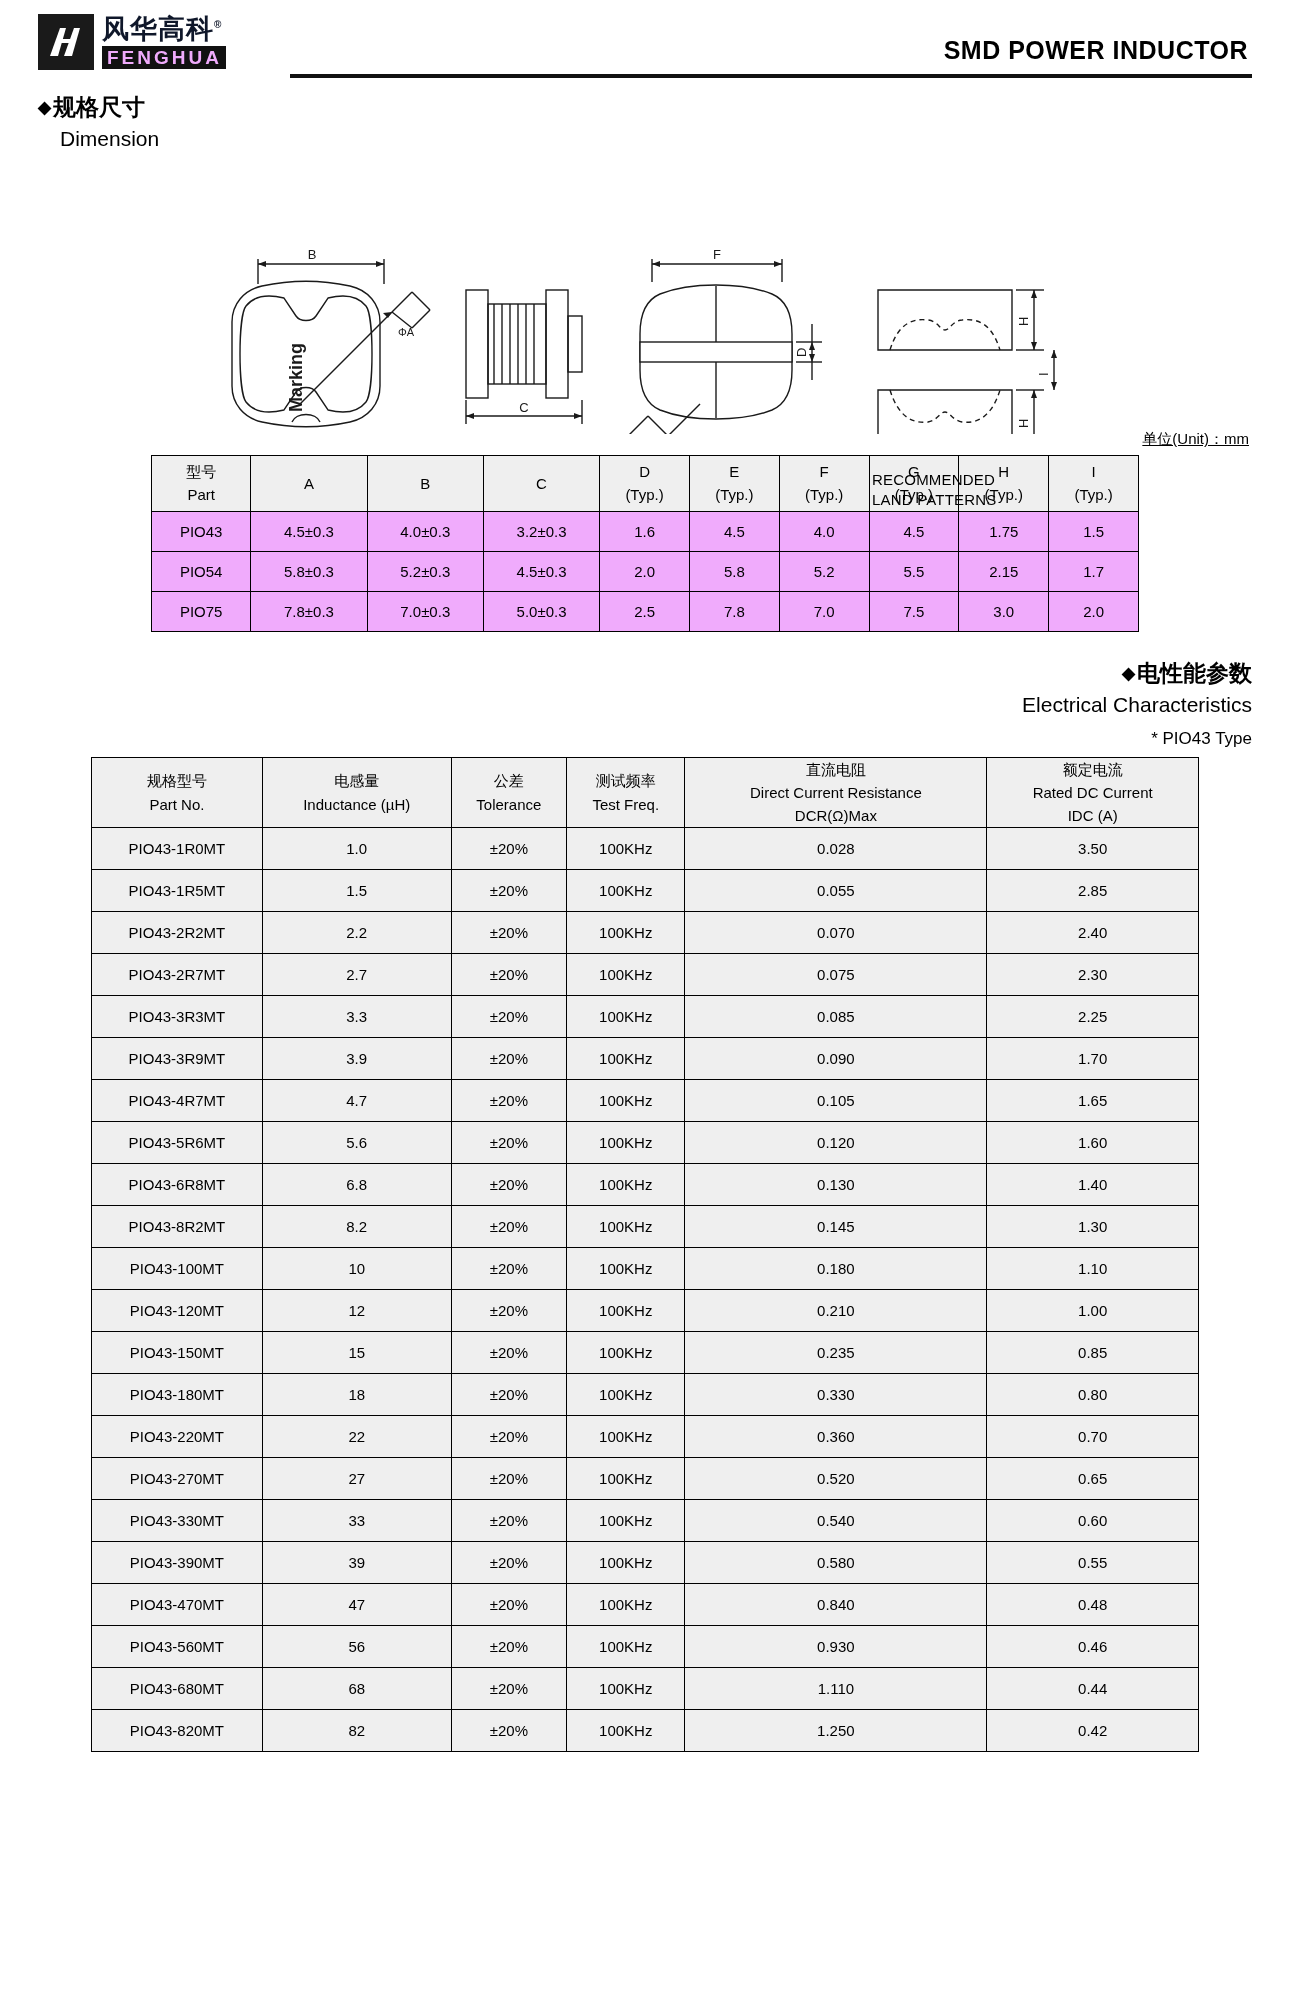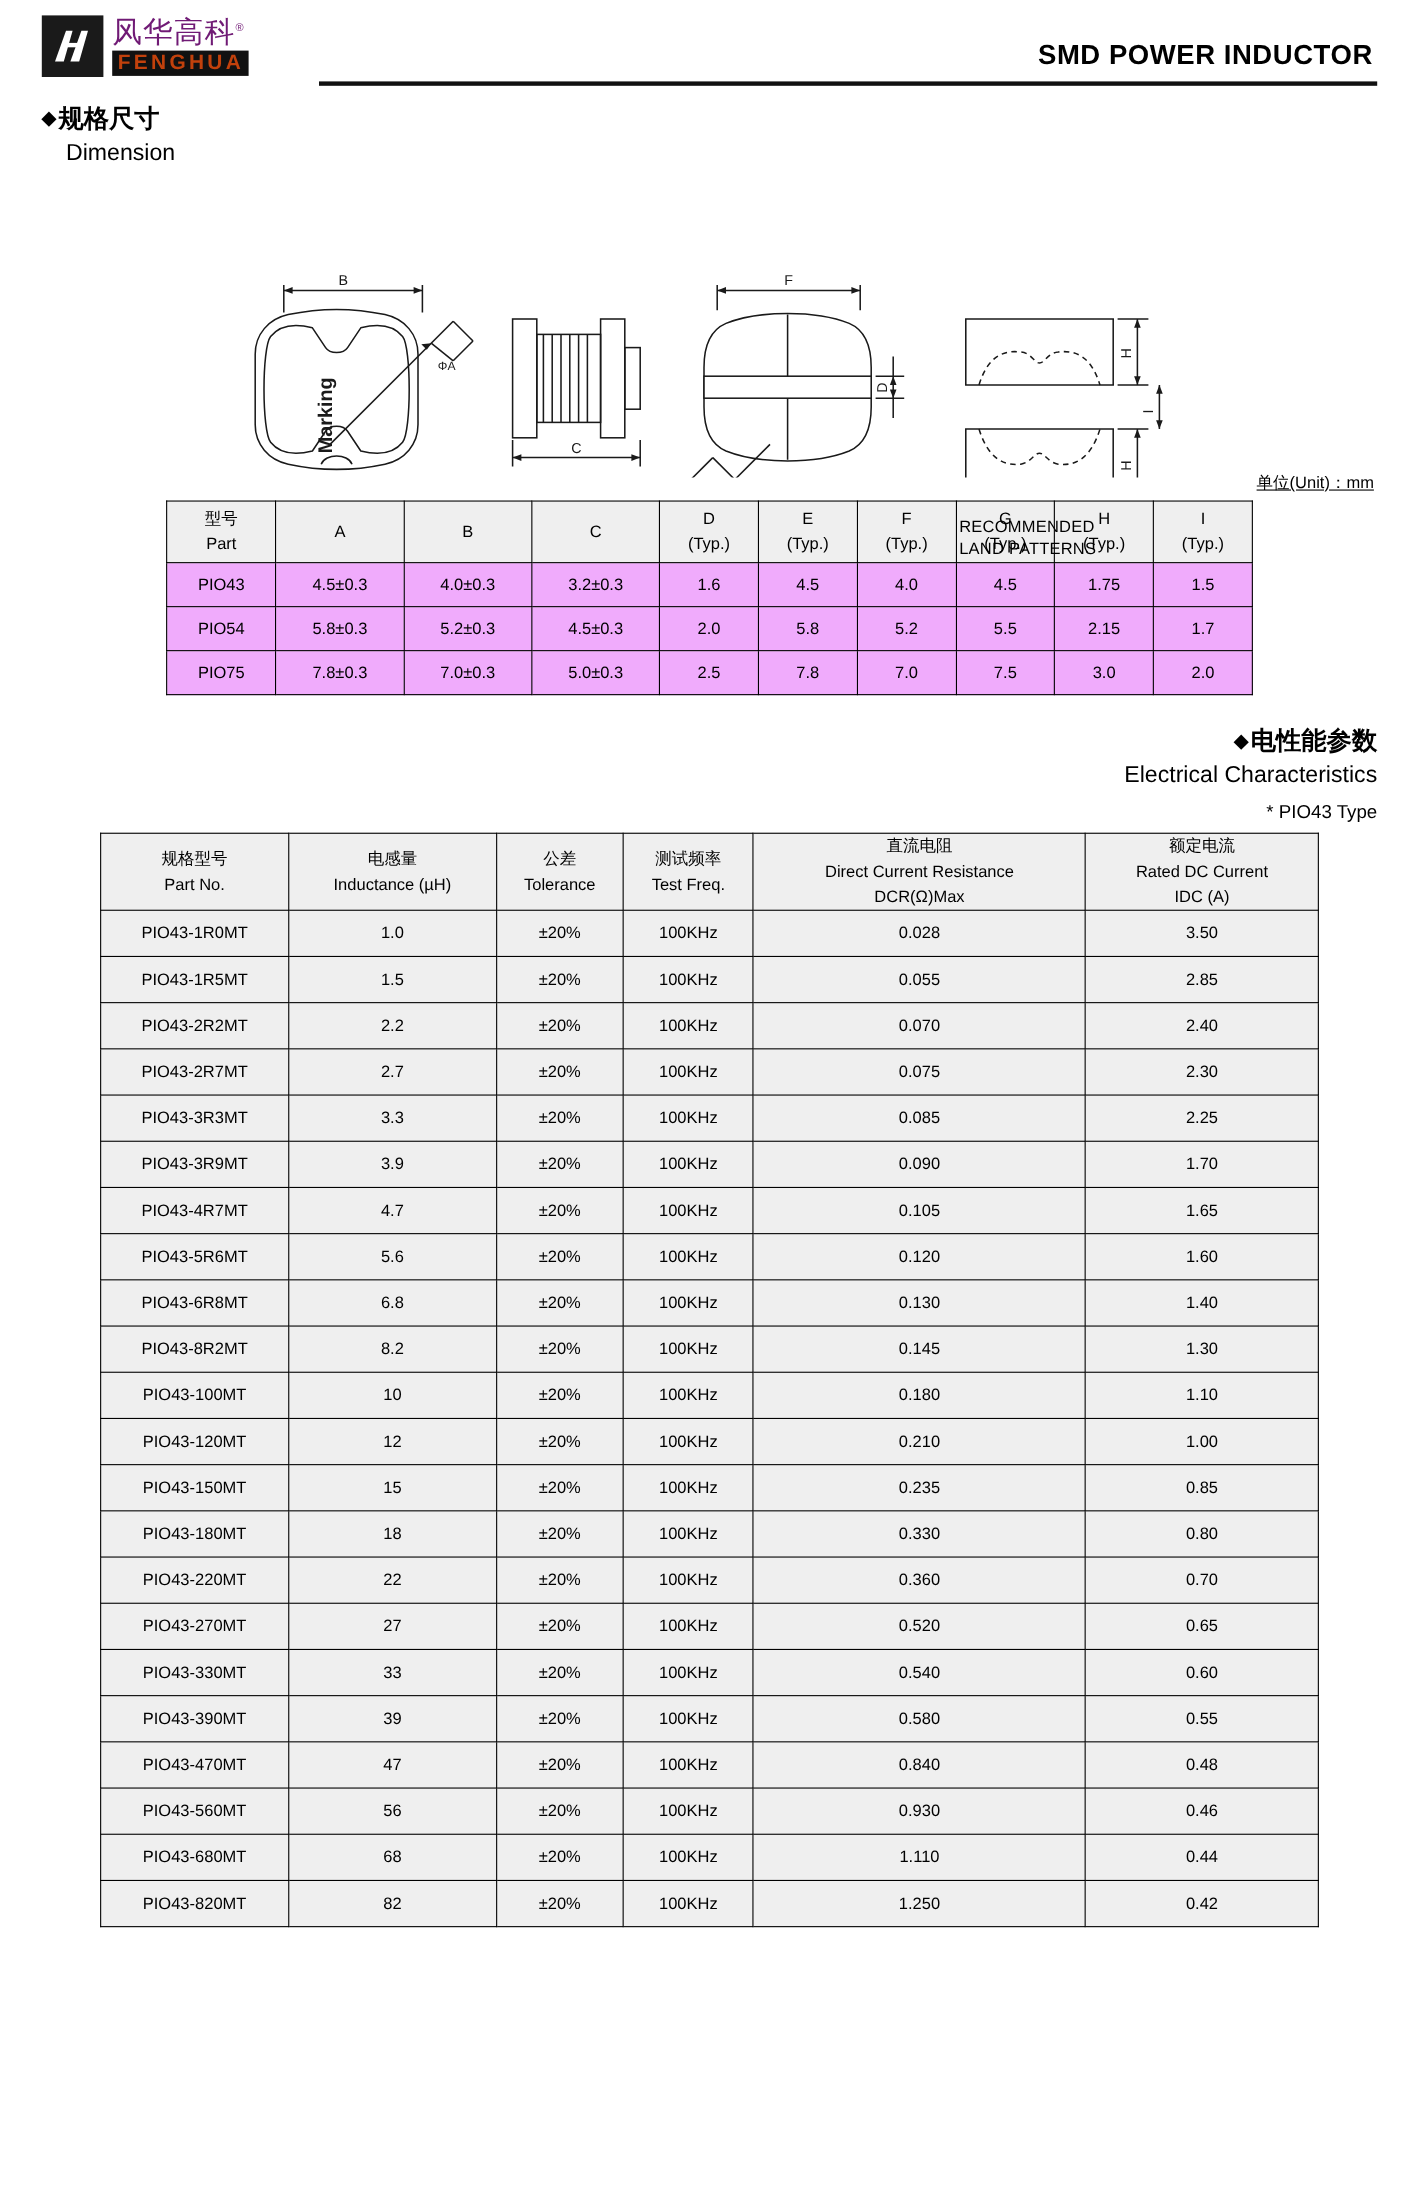--- a/index.html
+++ b/index.html
@@ -29,28 +29,28 @@
   .logo-mark {
     width: 56px; height: 56px;
     background: #1a1a1a;
     display: flex; align-items: center; justify-content: center;
     margin-right: 8px;
   }
   .logo-mark svg { display:block; }
   .logo-text { line-height: 1; }
   .logo-cn {
     font-size: 27px;
-    font-weight: normal;
+    font-weight: bold;
     letter-spacing: 1px;
-    color: #701a75;
+    color: #0f172a;
   }
   .logo-cn sup { font-size: 10px; vertical-align: super; }
   .logo-en {
     background: #111;
-    color: #c2410c;
+    color: #f0abfc;
     font-size: 19px;
     font-weight: bold;
     letter-spacing: 3px;
     padding: 2px 4px 2px 5px;
     margin-top: 3px;
     text-align: center;
   }
   .header-title {
     position: absolute;
     right: 42px;

